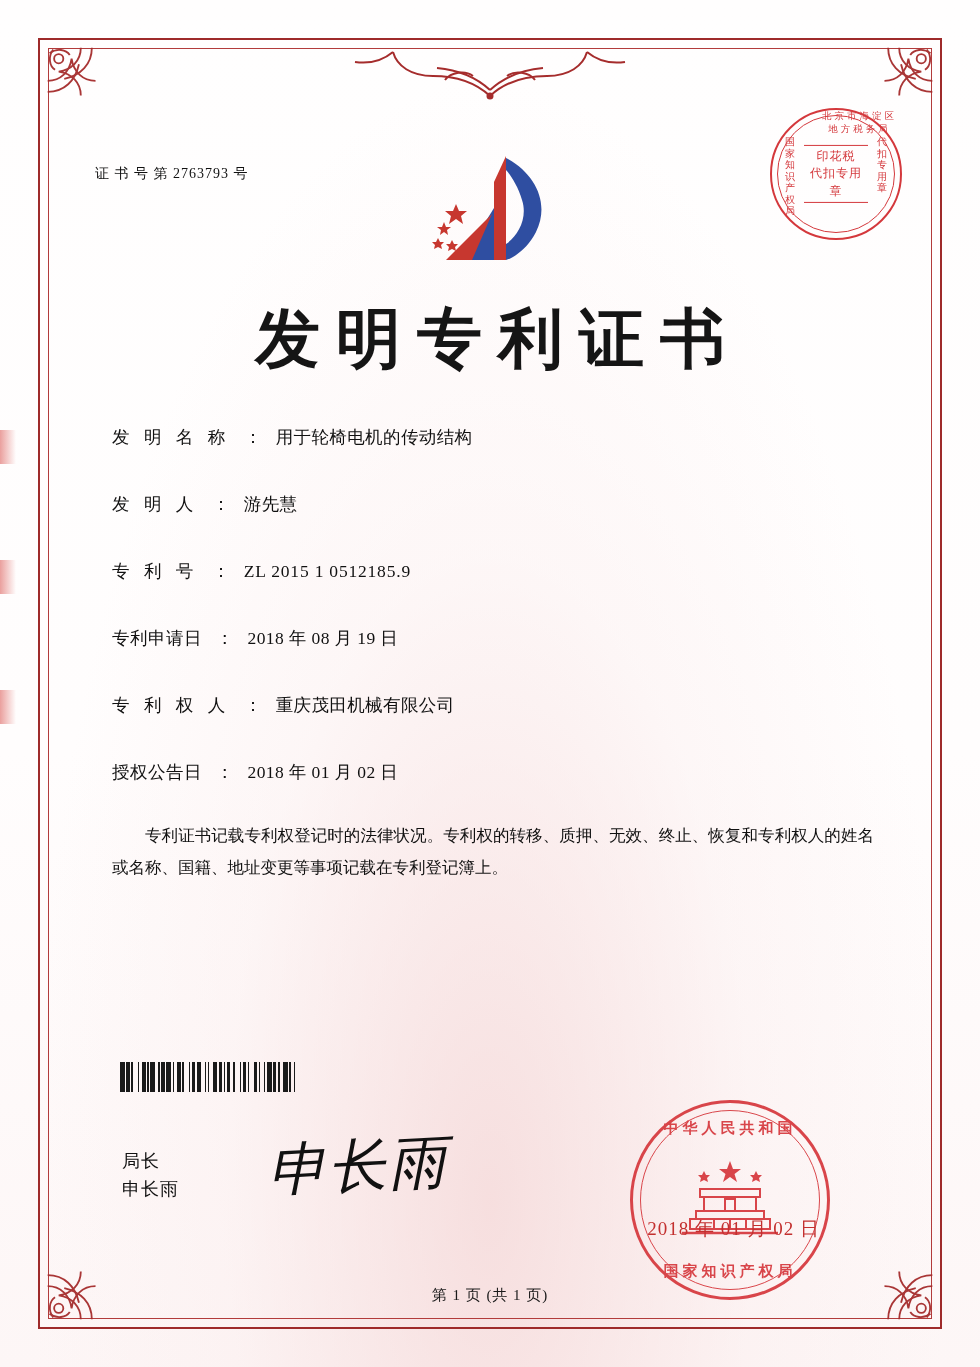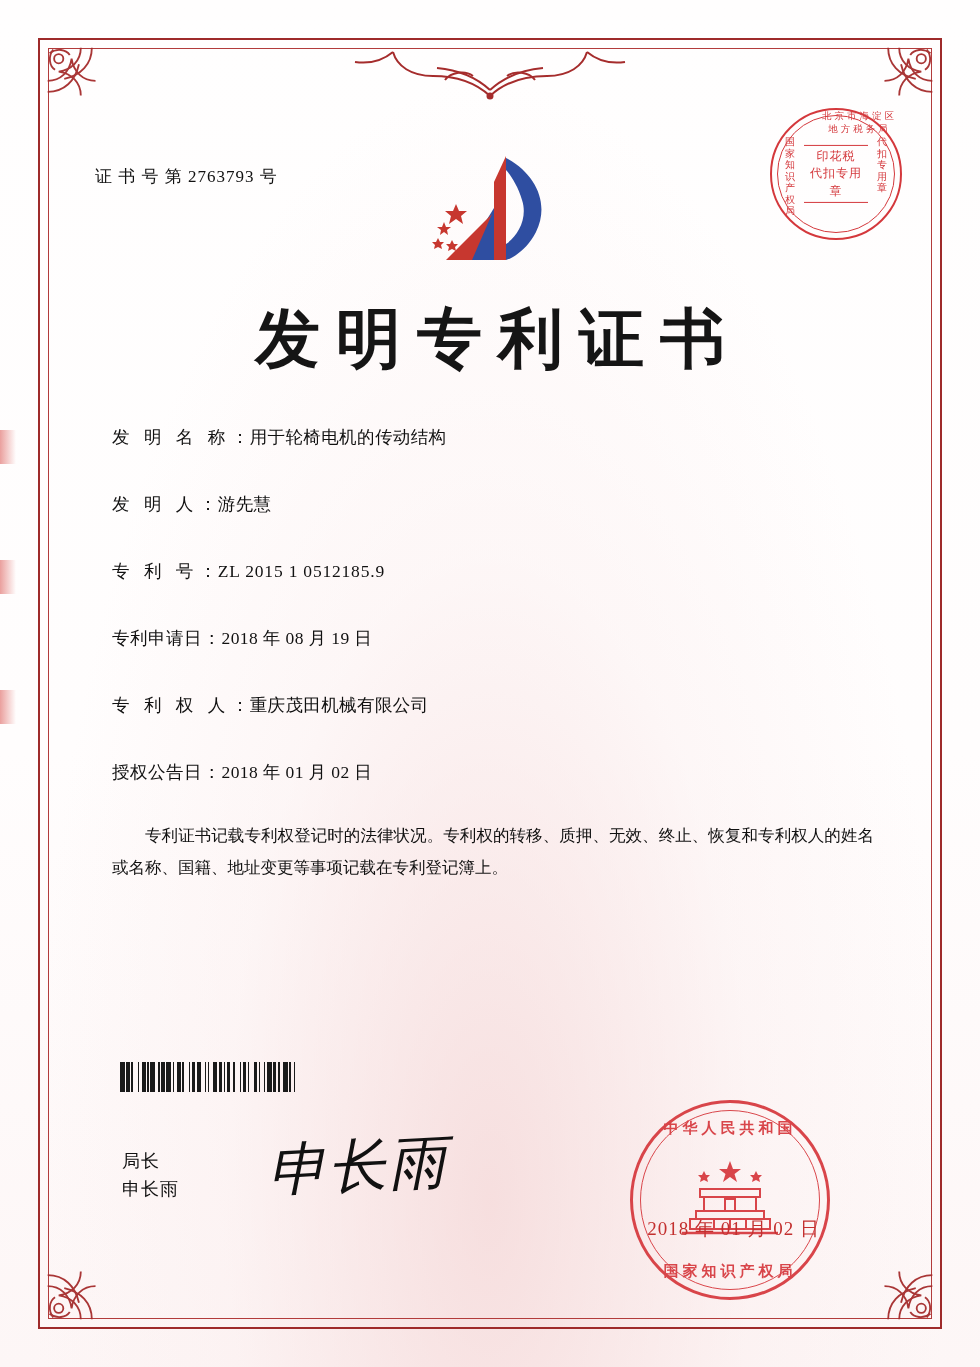--- a/index.html
+++ b/index.html
@@ -68,21 +68,21 @@
   }
   .side-mark.m1 { top: 430px; }
   .side-mark.m2 { top: 560px; }
   .side-mark.m3 { top: 690px; }
 
   
   .cert-no {
     position: absolute;
     left: 95px;
     top: 165px;
-    font-size: 17px;
+    font-size: 14px;
     letter-spacing: 1px;
     color: #111;
     white-space: nowrap;
   }
 
   .emblem {
     position: absolute;
     left: 50%;
     top: 148px;
     transform: translateX(-50%);
@@ -163,20 +163,21 @@
     left: 112px;
     top: 425px;
     width: 760px;
   }
   .field {
     display: flex;
     align-items: baseline;
     font-size: 17.5px;
     color: #111;
     margin-bottom: 43px;
+    gap: 13px;
   }
   .field .lbl {
     white-space: nowrap;
     letter-spacing: 5px;
   }
   .field .lbl.tight { letter-spacing: 0.5px; }
   .field .sep { margin: 0 1px; }
   .field .val {
     letter-spacing: 0.4px;
   }
@@ -533,14 +534,15 @@
         <rect x="20" y="60" width="80" height="10"></rect>
         <path d="M20 70 L100 70"></path>
         <path d="M44 60 L44 70 M60 60 L60 70 M76 60 L76 70"></path>
         <path d="M12 74 L108 74" stroke-width="2.5"></path>
       </svg>
     </div>
   </div>
 
   <div class="seal-date">2018 年 01 月 02 日</div>
 
+  <div class="footer">第 1 页 (共 1 页)</div>
 
 </div>
 
 </body></html>

